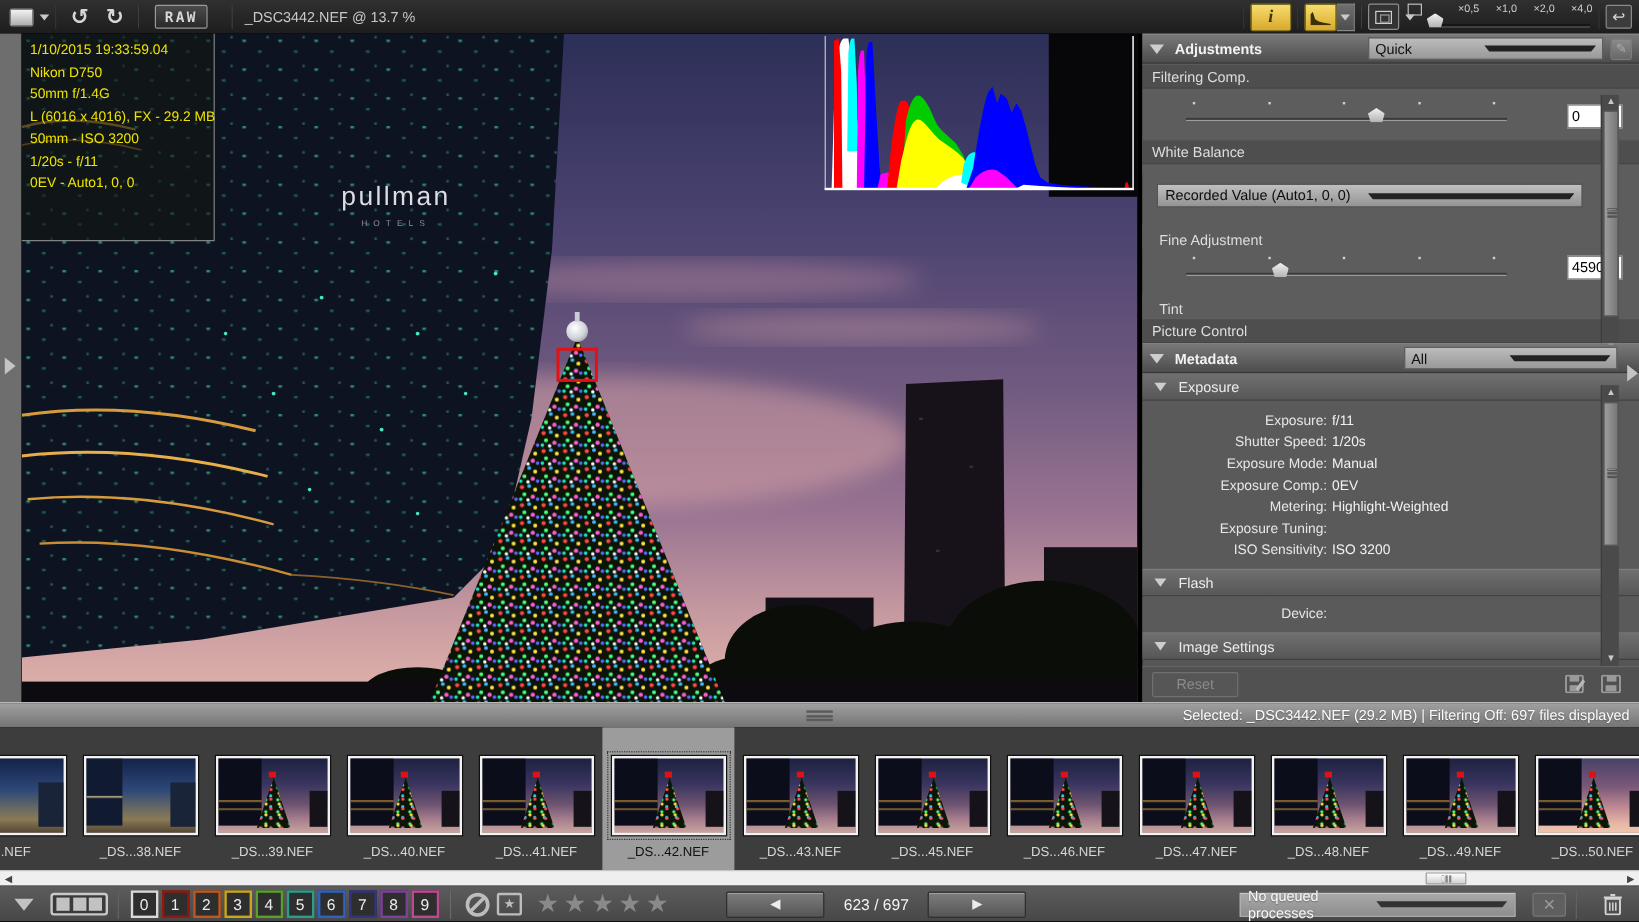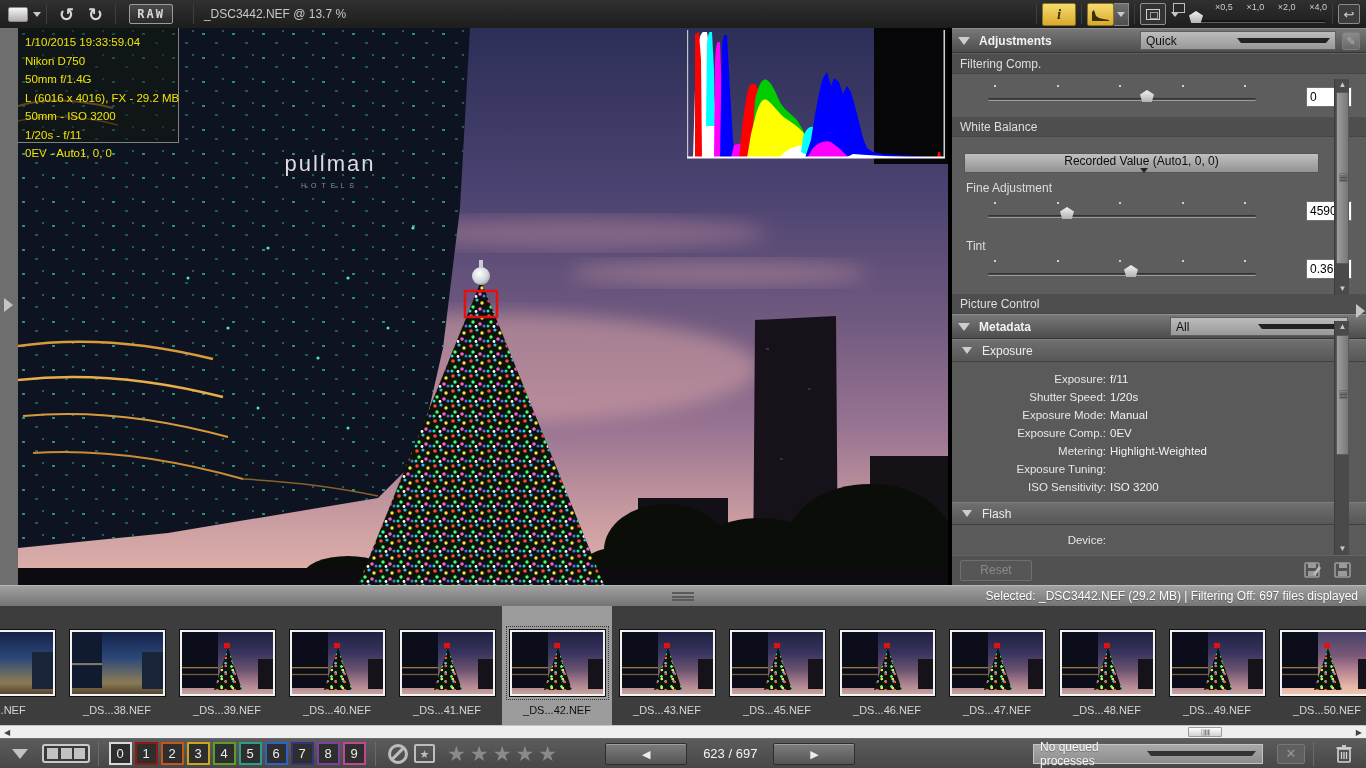--- a/index.html
+++ b/index.html
@@ -46,21 +46,21 @@
     color:#d8d8d8; font-family:"DejaVu Sans", sans-serif; font-size:13px; margin-right:6px; }
 
   
   #left-strip { position:absolute; left:0; top:28px; width:18px; height:557px; background:#6e6e6e; }
   .expand-tri { position:absolute; width:0; height:0; border-top:7px solid transparent; border-bottom:7px solid transparent; border-left:9px solid #c4c4c4; }
   #left-strip .expand-tri { left:4px; top:270px; }
 
   #image-area { position:absolute; left:18px; top:28px; width:930px; height:557px; background:#000; overflow:hidden; }
   #photo-svg { position:absolute; left:0; top:0; }
 
-  #exif-overlay { position:absolute; left:0; top:0; width:161px; height:115px;
+  #exif-overlay { position:absolute; left:0; top:0; width:161px; height:173px;
     background:rgba(18,24,16,0.55); border-right:1px solid rgba(220,220,220,0.55);
     border-bottom:1px solid rgba(220,220,220,0.55); padding:5px 7px; }
   #exif-overlay div { color:#efe400; font-size:11.5px; line-height:18.5px; white-space:nowrap; }
 
   #histogram-overlay { position:absolute; left:669px; top:2px; width:260px; height:131px; }
 
   
   #right-panel { position:absolute; left:952px; top:28px; width:414px; height:557px; background:#565656; }
   .sec-header { position:relative; height:25px; background:linear-gradient(#787878,#4d4d4d);
     border-top:1px solid #8d8d8d; border-bottom:1px solid #353535; display:flex; align-items:center; padding:0 6px; }
@@ -78,22 +78,22 @@
   .adj-body { background:#5d5d5d; }
   .slider-row { position:relative; height:42px; }
   .tickdots { position:absolute; left:42px; right:120px; top:11px; display:flex; justify-content:space-between; }
   .tickdots i { width:2px; height:2px; background:#cfcfcf; }
   .sl-track { position:absolute; left:36px; right:110px; top:24px; height:3px; background:#454545;
     border-top:1px solid #333; border-bottom:1px solid #9c9c9c; border-radius:2px; }
   .sl-thumb { position:absolute; top:16px; }
   .val-box { position:absolute; right:14px; top:13px; width:46px; height:20px; background:#fff;
     border:1px solid #6f6f6f; font-size:12px; color:#000; padding:2px 3px; line-height:15px; }
   .sub-label { font-size:12px; color:#dedede; padding:6px 0 0 14px; background:#5d5d5d; }
-  .wb-dd { margin:8px 12px 2px 12px; width:355px; height:20px; background:linear-gradient(#c0c0c0,#939393);
-    border:1px solid #555; display:flex; align-items:center; padding:0 6px;flex-direction:column; }
+  .wb-dd { margin:8px 12px 14px 12px; width:355px; height:20px; background:linear-gradient(#c0c0c0,#939393);
+    border:1px solid #555; display:flex; align-items:center; padding:0 6px; }
   .wb-dd span { flex:1; font-size:12px; color:#0d0d0d; }
   .wb-dd .dd-arrow { border-top-color:#222; }
 
   .vscroll { position:absolute; width:15px; background:#4a4a4a; border-left:1px solid #3c3c3c; }
   .vs-arrow { position:absolute; left:0; width:15px; height:12px; color:#c9c9c9; font-size:8px; text-align:center; line-height:12px; }
   .vthumb { position:absolute; left:1px; width:13px; background:linear-gradient(90deg,#9d9d9d,#777);
     border:1px solid #5a5a5a; border-radius:1px; }
   .vthumb::after { content:""; position:absolute; left:3px; top:calc(50% - 4px); width:7px; height:1px;
     box-shadow:0 0 0 0.5px #555, 0 3px 0 0.5px #555, 0 6px 0 0.5px #555; }
 
@@ -399,32 +399,20 @@
             <i></i>
             <i></i>
             <i></i>
             <i></i>
           </div>
         <div class="sl-track" style="top:20px;"></div>
         <div class="sl-thumb pent-thumb" style="left:108px;top:12px;"></div>
         <div class="val-box" style="top:6px;">4590</div>
       </div>
       <div class="sub-label">Tint</div>
-      <div class="slider-row" style="height:40px;">
-        <div class="tickdots" style="top:7px;">
-            <i></i>
-            <i></i>
-            <i></i>
-            <i></i>
-            <i></i>
-          </div>
-        <div class="sl-track" style="top:20px;"></div>
-        <div class="sl-thumb pent-thumb" style="left:172px;top:12px;"></div>
-        <div class="val-box" style="top:6px;">0.36</div>
-      </div>
       <div class="label-strip">Picture Control</div>
     </div>
     <div class="vscroll" style="left:382px;top:51px;height:216px;">
       <div class="vs-arrow" style="top:0;">▲</div>
       <div class="vthumb" style="top:13px;height:172px;"></div>
       <div class="vs-arrow" style="bottom:0;">▼</div>
     </div>
 
     <div class="sec-header" style="margin-top:0;">
       <span class="tri-down"></span>

